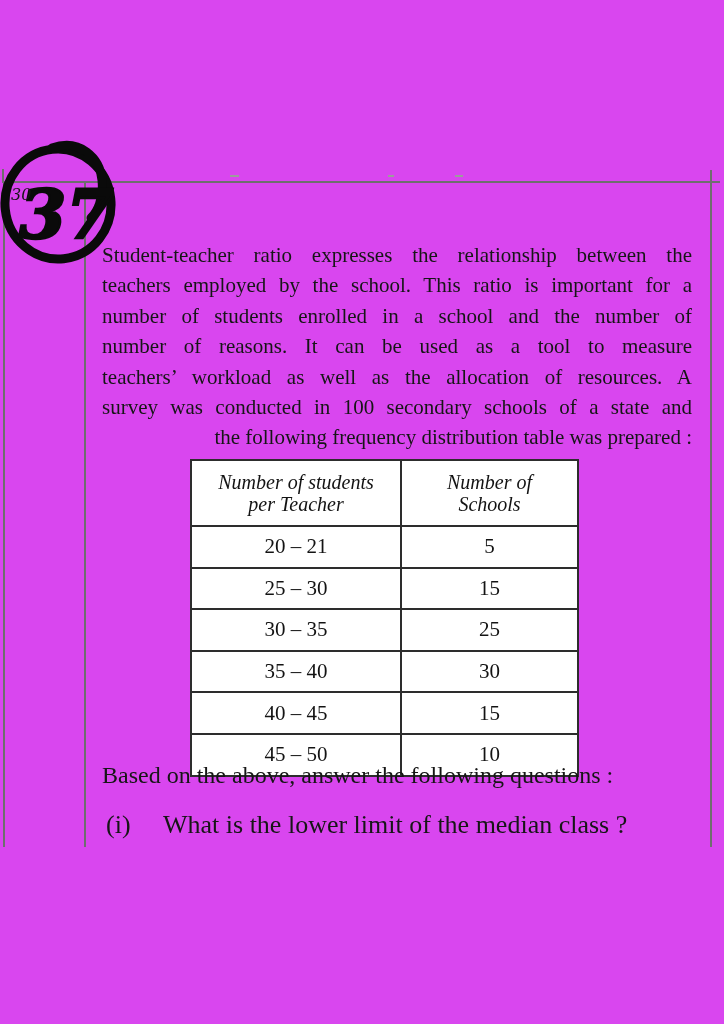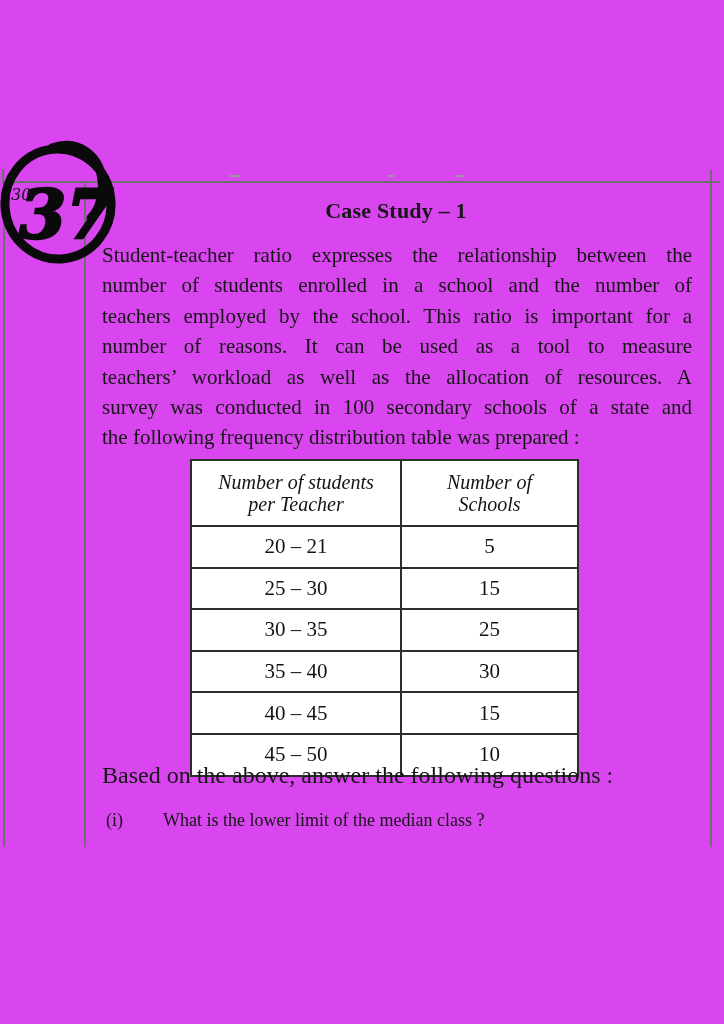--- a/index.html
+++ b/index.html
@@ -22,32 +22,32 @@
   .dash.d3{left:455px;width:8px;}
 
   
   .badge{position:absolute;left:-6px;top:136px;z-index:5;}
 
   .title{position:absolute;left:102px;top:198px;width:588px;text-align:center;
          padding-right:16px;font-weight:bold;font-size:22px;letter-spacing:0.2px;}
 
   .para{position:absolute;left:102px;top:240px;width:590px;font-size:21px;line-height:30.4px;}
   .pline{text-align:justify;text-align-last:justify;white-space:normal;}
-  .pline.last{text-align:left;text-align-last:auto;}
+  .pline.last{text-align:right;text-align-last:auto;}
 
   table.freq{position:absolute;left:190px;top:459px;border-collapse:collapse;}
   table.freq td{border:2px solid #2d2d2d;text-align:center;vertical-align:middle;
                 font-size:21px;color:#131313;background:#ffffff;}
   td.c1{width:196px;}
   td.c2{width:163px;margin-left:12px;}
   tr.hd td{font-style:italic;font-size:20px;line-height:22px;height:43px;padding:10px 6px;}
   tr.dr td{height:37.6px;}
 
   .based{position:absolute;left:102px;top:762px;font-size:24px;}
-  .question{position:absolute;left:106px;top:810px;font-size:18px;}
+  .question{position:absolute;left:106px;top:810px;font-size:26px;}
   .qlabel{display:inline-block;width:57px;}
 </style>
 </head>
 <body>
 
 <div class="page">
 
   <div class="hline"></div>
   <div class="vline l1"></div>
   <div class="vline l2"></div>
@@ -58,26 +58,25 @@
   <div class="dash d2"></div>
   <div class="dash d3"></div>
 
   <svg class="badge" width="128" height="132" viewBox="0 0 128 132">
     <ellipse cx="64" cy="68" rx="53" ry="55" fill="none" stroke="#0a0a0a" stroke-width="9" transform="rotate(-6 64 68)"></ellipse>
     <path d="M 58,12 C 86,2 106,22 108,44 C 110,63 103,76 97,82" fill="none" stroke="#0a0a0a" stroke-width="9" stroke-linecap="round"></path>
     <text x="25" y="102" font-size="68" font-weight="bold" font-style="italic" font-family="'DejaVu Serif',serif" fill="#0a0a0a" stroke="#0a0a0a" stroke-width="2.5">37</text>
     <text x="17" y="64" font-size="16" font-style="italic" font-family="'DejaVu Serif',serif" fill="#151515">30</text>
   </svg>
 
-  <div class="title">Case Study – 1</div>
 
   <div class="para">
     <div class="pline">Student-teacher ratio expresses the relationship between the</div>
+    <div class="pline">teachers employed by the school. This ratio is important for a</div>
     <div class="pline">number of students enrolled in a school and the number of</div>
-    <div class="pline">teachers employed by the school. This ratio is important for a</div>
     <div class="pline">number of reasons. It can be used as a tool to measure</div>
     <div class="pline">teachers’ workload as well as the allocation of resources. A</div>
     <div class="pline">survey was conducted in 100 secondary schools of a state and</div>
     <div class="pline last">the following frequency distribution table was prepared :</div>
   </div>
 
   <table class="freq">
     <tbody>
         <tr class="hd">
       <td class="c1">

